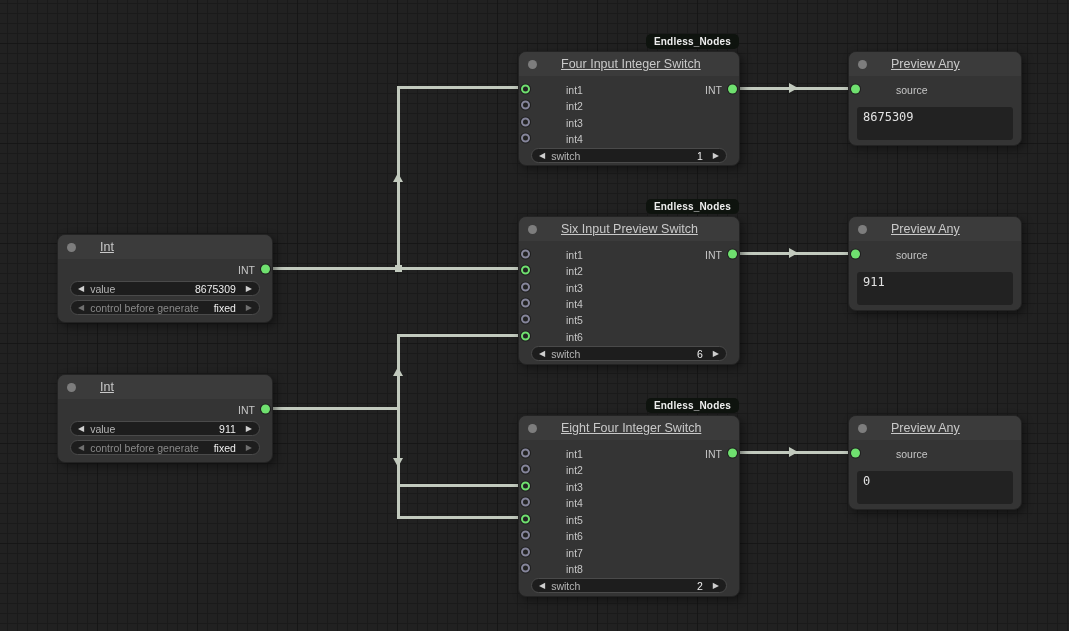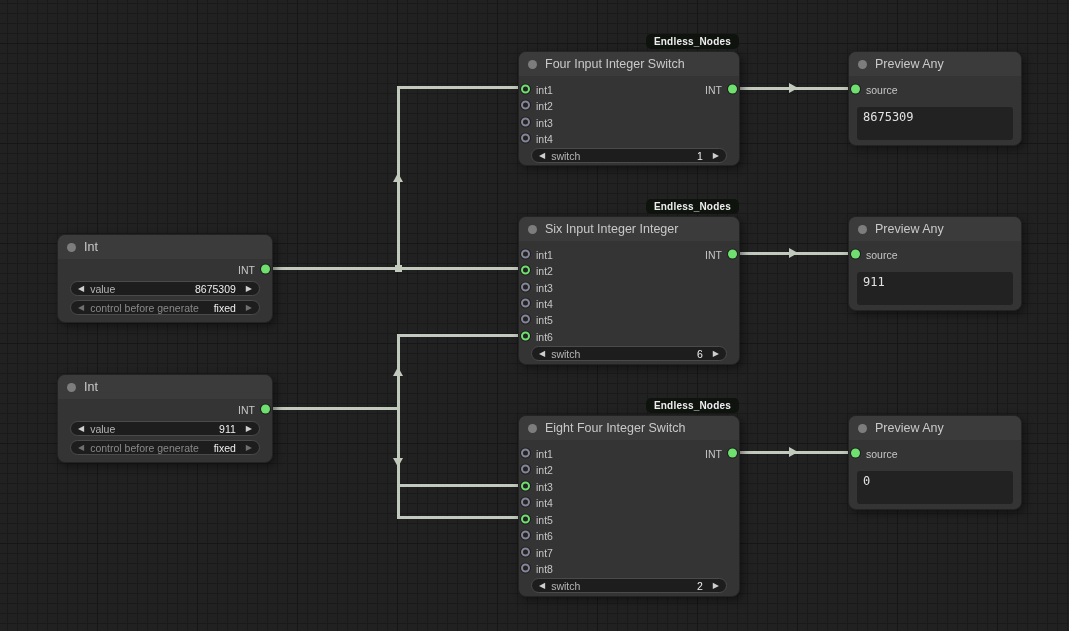--- a/index.html
+++ b/index.html
@@ -18,26 +18,26 @@
   
   .wire{position:absolute;background:#c2cabe;}
   .wire.h{height:3px;}
   .wire.v{width:3px;}
   .arrow-right{position:absolute;width:0;height:0;border-top:5px solid transparent;border-bottom:5px solid transparent;border-left:9px solid #c2cabe;}
   .arrow-up{position:absolute;width:0;height:0;border-left:5px solid transparent;border-right:5px solid transparent;border-bottom:9px solid #c2cabe;}
   .arrow-down{position:absolute;width:0;height:0;border-left:5px solid transparent;border-right:5px solid transparent;border-top:9px solid #c2cabe;}
   .junction{position:absolute;width:7px;height:7px;background:#c2cabe;}
   
   .node{position:absolute;background:#343434;border:1px solid #232323;border-radius:8px;box-sizing:border-box;box-shadow:3px 3px 8px rgba(0,0,0,.45);}
-  .node-title{height:24px;background:#3b3b3b;border-radius:7px 7px 0 0;display:flex;align-items:center;gap:8px;padding-left:9px;color:#c9c9c9;font-size:12.5px;}
+  .node-title{height:24px;background:#3b3b3b;border-radius:7px 7px 0 0;display:flex;align-items:center;gap:24px;padding-left:9px;color:#c9c9c9;font-size:12.5px;text-decoration:underline;}
   .collapse-dot{width:9px;height:9px;border-radius:50%;background:#7d7d7d;flex:0 0 auto;}
   .badge{position:absolute;top:-18px;right:0;background:#0e130e;color:#eeeeee;font-size:10px;font-weight:bold;padding:2px 8px;border-radius:5px;letter-spacing:.2px;}
   
   .port{position:absolute;height:13px;display:flex;align-items:center;font-size:10.5px;color:#c6c6c6;transform:translateY(-50%);}
-  .port.in{left:2px;}
+  .port.in{left:2px;gap:30px;}
   .port.out{right:2px;flex-direction:row-reverse;}
   .port .plabel{margin:0 6px;}
   .slot{width:9px;height:9px;border-radius:50%;box-sizing:border-box;flex:0 0 auto;box-shadow:0 0 0 1px #1e1e1e;}
   .slot.in-connected{border:2.5px solid #6fe06f;background:#232323;}
   .slot.in-empty{border:2.5px solid #85859a;background:#232323;}
   .slot.out{background:#6fe06f;}
   
   .widget{position:absolute;left:12px;right:12px;height:15px;background:#1d1d1d;border:1px solid #4a4a4a;border-radius:9px;display:flex;align-items:center;padding:0 7px;box-sizing:border-box;font-size:10.5px;color:#b5b5b5;}
   .widget .warrow{font-size:8px;color:#cfcfcf;line-height:1;}
   .widget .wlabel{margin-left:6px;}
@@ -150,21 +150,21 @@
       <span class="wlabel">switch</span>
       <span class="wvalue">1</span>
       <span class="warrow">▶</span>
     </div>
   </div>
 
   <div class="node" style="left:518px;top:216px;width:222px;height:149px;">
     <div class="badge">Endless_Nodes</div>
     <div class="node-title">
       <span class="collapse-dot"></span>
-      <span>Six Input Integer Integer</span>
+      <span>Six Input Preview Switch</span>
     </div>
     <div class="port in" style="top:37px;">
       <span class="slot in-empty"></span>
       <span class="plabel">int1</span>
     </div>
     <div class="port in" style="top:53px;">
       <span class="slot in-connected"></span>
       <span class="plabel">int2</span>
     </div>
     <div class="port in" style="top:70px;">

